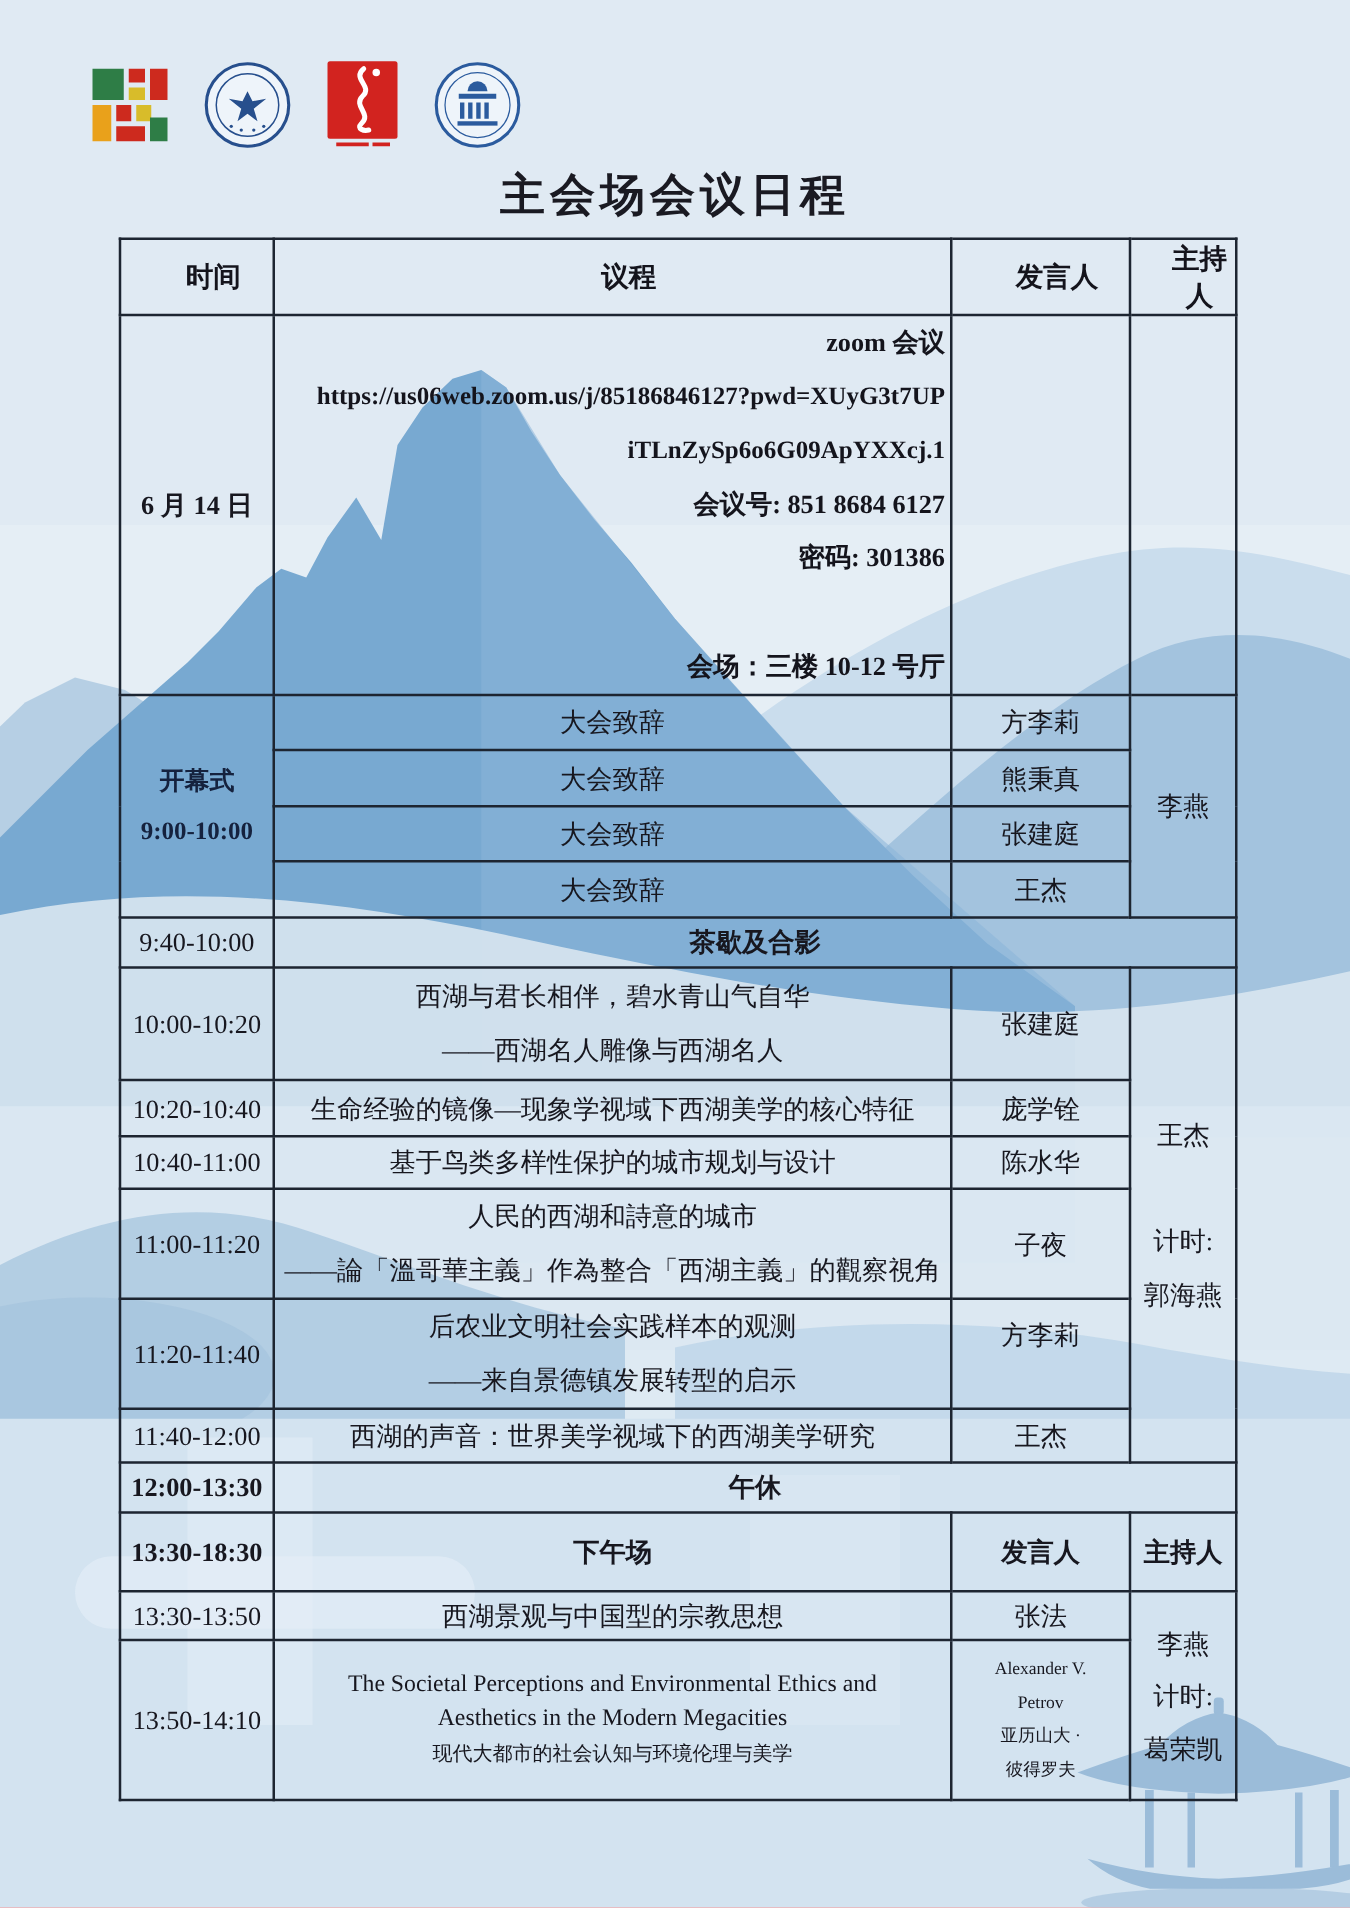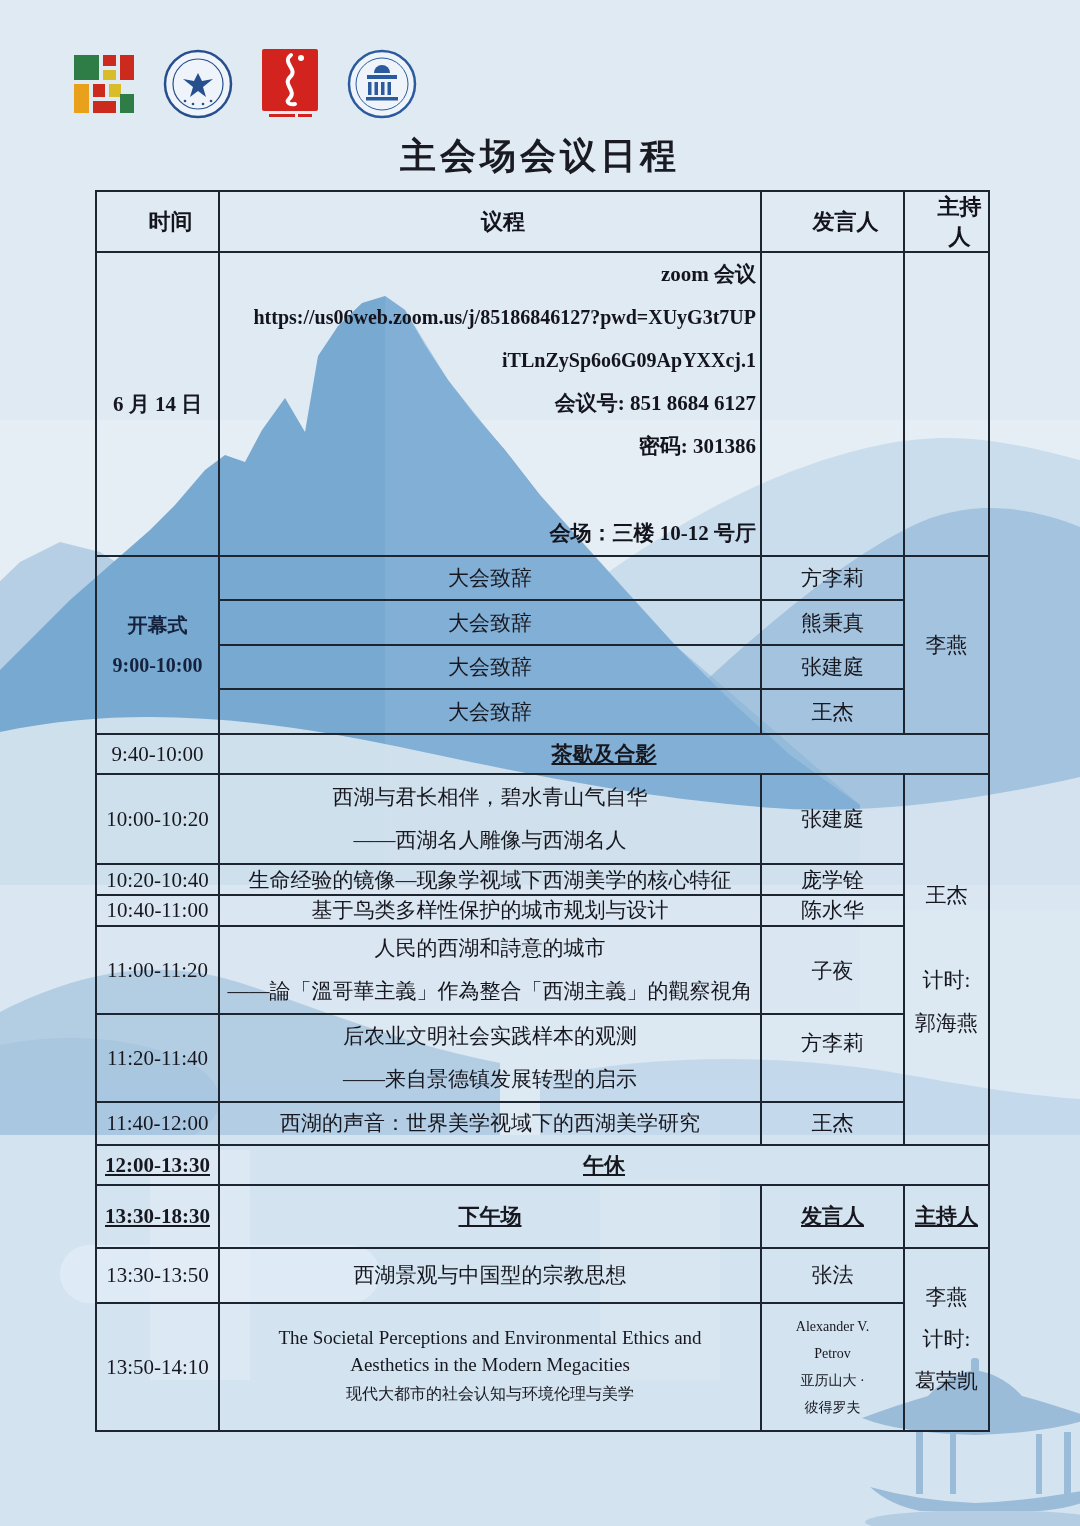--- a/index.html
+++ b/index.html
@@ -24,21 +24,21 @@
     border-collapse:collapse; table-layout:fixed;
   }
   .agenda th, .agenda td {
     border:2px solid #1d2531; padding:0 4px;
     text-align:center; vertical-align:middle;
     color:#17171f; font-size:21px; line-height:1.35;
     overflow:hidden;
   }
   .agenda th { font-size:22px; font-weight:bold; color:#14141c;padding-left:30px; }
   .time { color:#15223e; font-size:20px; }
-  .b { font-weight:bold;text-decoration:underline; }
+  .b { font-weight:bold; }
 
   .date-cell { vertical-align:top; text-align:left; padding:13px 2px 0 10px; font-weight:bold; font-size:21px; color:#14203a; }
   .zoom-cell { vertical-align:top; padding-top:10px; }
   .zline { line-height:43px; font-weight:bold; color:#14141c;text-align:right; }
   .zline.url { font-size:20px; }
   .zline.gap { margin-top:44px; }
 
   .opening-cell div { line-height:40px; font-weight:bold; color:#15223e; font-size:20px; }
 
   .ln { line-height:43px; }
@@ -203,26 +203,26 @@
         <div class="ln">西湖与君长相伴，碧水青山气自华</div>
         <div class="ln">——西湖名人雕像与西湖名人</div>
       </td>
       <td>张建庭</td>
       <td rowspan="6" class="host-morning">
         <div class="first">王杰</div>
         <div>计时:</div>
         <div>郭海燕</div>
       </td>
     </tr>
-    <tr style="height:31px">
+    <tr style="height:45px">
       <td class="time">10:20-10:40</td>
       <td>生命经验的镜像—现象学视域下西湖美学的核心特征</td>
       <td>庞学铨</td>
     </tr>
-    <tr style="height:30px">
+    <tr style="height:42px">
       <td class="time">10:40-11:00</td>
       <td>基于鸟类多样性保护的城市规划与设计</td>
       <td>陈水华</td>
     </tr>
     <tr style="height:85px">
       <td class="time">11:00-11:20</td>
       <td>
         <div class="ln">人民的西湖和詩意的城市</div>
         <div class="ln">——論「溫哥華主義」作為整合「西湖主義」的觀察視角</div>
       </td>
@@ -247,21 +247,21 @@
       <td colspan="3" class="b merged-wide">午休</td>
     </tr>
 
     <tr style="height:63px">
       <td class="time b">13:30-18:30</td>
       <td class="b">下午场</td>
       <td class="b">发言人</td>
       <td class="b">主持人</td>
     </tr>
 
-    <tr style="height:55px">
+    <tr style="height:39px">
       <td class="time">13:30-13:50</td>
       <td>西湖景观与中国型的宗教思想</td>
       <td>张法</td>
       <td rowspan="2" class="host-afternoon">
         <div>李燕</div>
         <div>计时:</div>
         <div>葛荣凯</div>
       </td>
     </tr>
     <tr style="height:128px">

